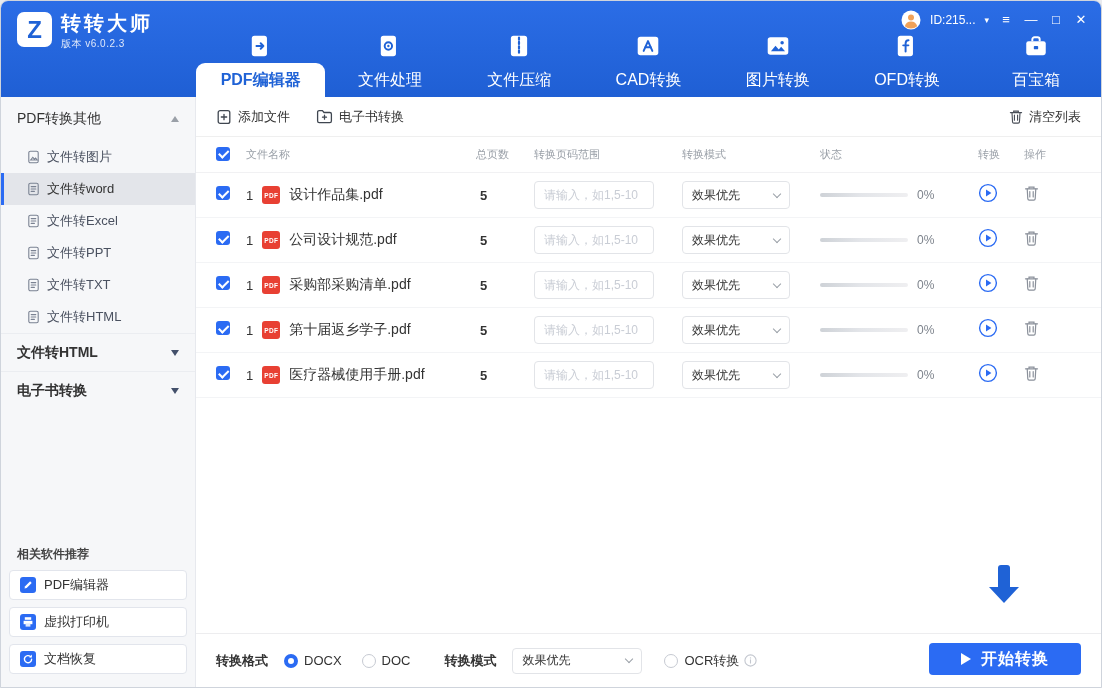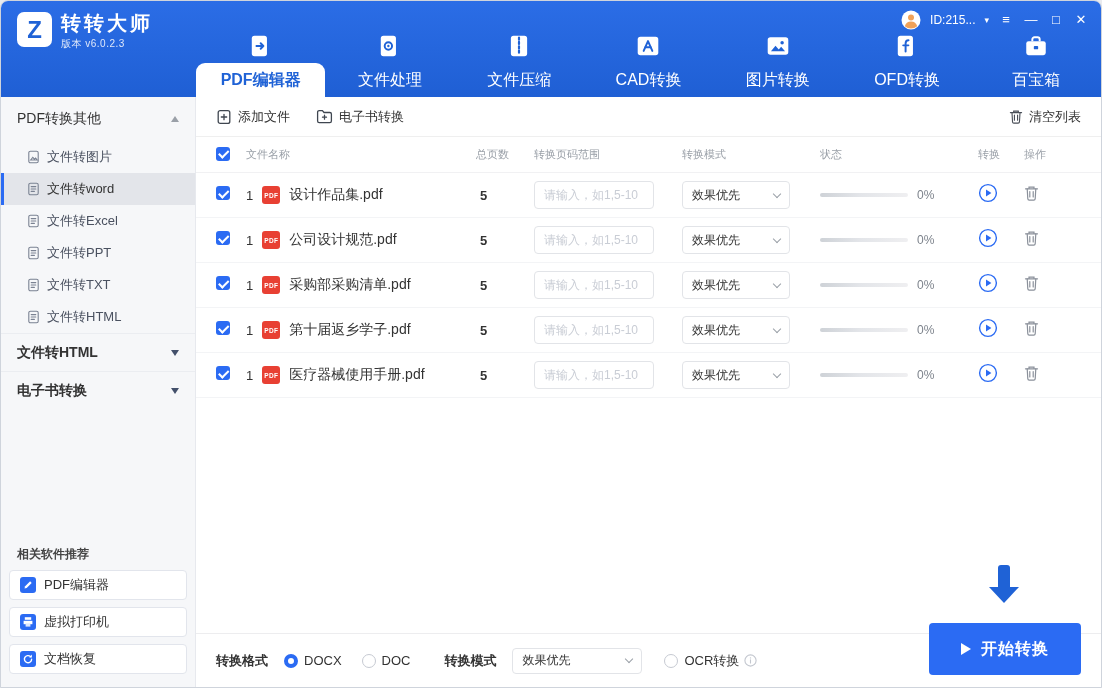--- a/index.html
+++ b/index.html
@@ -69,21 +69,21 @@
   .footerbar{border-top:1px solid #ededef;padding:10px 20px 12px;position:relative;}
   .f-row{display:flex;align-items:center;height:27px;margin:3px 0;}
   .flabel{font-size:13px;font-weight:bold;color:#333;margin-right:16px;}
   .opt{display:flex;align-items:center;font-size:13px;color:#333;margin-right:20px;cursor:default;}
   .radio{width:14px;height:14px;border-radius:50%;border:1px solid #c6cad2;background:#fff;margin-right:6px;flex:0 0 auto;}
   .radio.sel{border:4px solid #2b6bf3;}
   .f-select{width:130px;height:26px;border:1px solid #e2e4e8;border-radius:4px;display:flex;align-items:center;justify-content:space-between;padding:0 9px;font-size:12px;color:#333;margin-right:22px;background:#fff;cursor:default;}
   .path-box{width:292px;height:26px;border:1px solid #e2e4e8;border-radius:4px;display:flex;align-items:center;padding:0 8px;gap:6px;}
   .path-input{flex:1;border:none;outline:none;font-size:12px;color:#333;font-family:inherit;background:transparent;}
   .chg-btn{height:26px;border:1px solid #dfe2e8;border-radius:4px;background:#fff;font-size:12px;color:#333;padding:0 13px;margin-left:10px;display:flex;align-items:center;cursor:default;}
-  .start-btn{position:absolute;right:20px;bottom:14px;width:152px;height:52px;background:#2b6bf3;border-radius:4px;color:#fff;
+  .start-btn{position:absolute;right:20px;bottom:14px;width:152px;height:32px;background:#2b6bf3;border-radius:4px;color:#fff;
              font-size:16px;font-weight:bold;display:flex;align-items:center;justify-content:center;gap:10px;cursor:default;letter-spacing:1px;}
   .play-tri{width:0;height:0;border-left:10px solid #fff;border-top:6px solid transparent;border-bottom:6px solid transparent;}
   .big-arrow{position:absolute;right:82px;bottom:86px;width:30px;display:flex;flex-direction:column;align-items:center;}
   .big-arrow .stem{width:12px;height:22px;background:#1f62d6;border-radius:3px 3px 0 0;}
   .big-arrow .head{width:0;height:0;border-left:15px solid transparent;border-right:15px solid transparent;border-top:16px solid #1f62d6;}
 </style>
 </head>
 <body>
 
 <div class="window">

